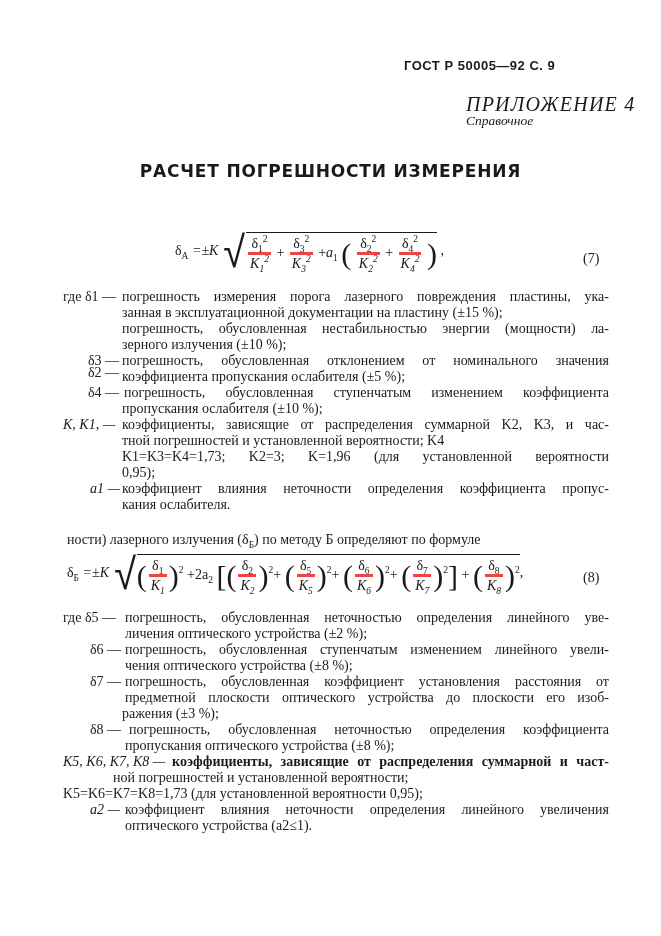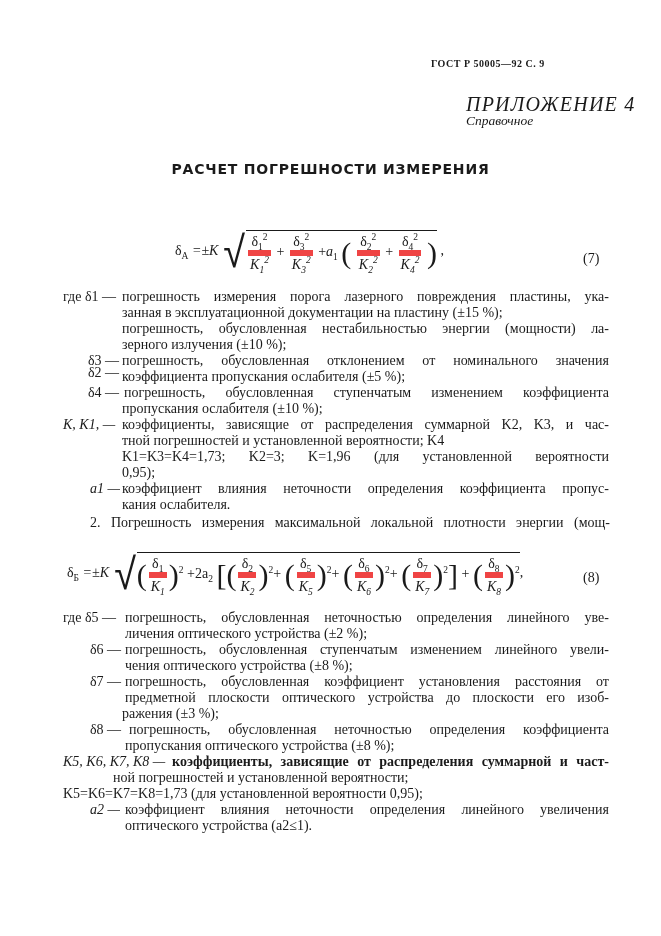--- a/index.html
+++ b/index.html
@@ -3,49 +3,49 @@
 <meta charset="utf-8">
 <style>
   html, body { margin: 0; padding: 0; background: #ffffff; }
   body {
     width: 661px; height: 936px; position: relative; overflow: hidden;
     font-family: "Liberation Serif", "DejaVu Serif", serif;
     color: #1a1a1a;
   }
   .page { position: absolute; left: 0; top: 0; width: 661px; height: 936px; }
   .hdr {
-    position: absolute; left: 431px; top: 58px;
-    font-family: Liberation Serif, serif; font-weight: bold; font-size: 10px;
+    position: absolute; left: 404px; top: 58px;
+    font-family: Liberation Sans, sans-serif; font-weight: bold; font-size: 13px;
     letter-spacing: 0.5px;
   }
   .appx {
     position: absolute; left: 466px; top: 93px;
     font-style: italic; font-size: 20px; letter-spacing: 1.2px;
   }
   .appx-sub {
     position: absolute; left: 466px; top: 113px;
     font-style: italic; font-size: 13.5px;
   }
   .title {
     position: absolute; left: 0; width: 661px; top: 161px; text-align: center;
-    font-family: "DejaVu Sans", sans-serif; font-weight: bold; font-size: 14px;
+    font-family: "DejaVu Sans", sans-serif; font-weight: bold; font-size: 17px;
     letter-spacing: 0.8px;
   }
   .line {
     position: absolute; font-size: 14px; white-space: nowrap; line-height: 16px;
   }
   .just { text-align: justify; text-align-last: justify; }
   .it { font-style: italic; }
   sub, sup { font-size: 9.5px; line-height: 0; }
   .formula { position: absolute; font-size: 14px; white-space: nowrap; }
   .frac {
     display: inline-block; vertical-align: middle; text-align: center;
     margin: 0 2px;
   }
-  .frac .num { display: block; padding: 0 2px; border-bottom: 6px solid #ef4444; line-height: 17px; }
+  .frac .num { display: block; padding: 0 2px; border-bottom: 3px solid #ef4444; line-height: 17px; }
   .frac .den { display: block; padding: 0 2px; line-height: 17px; }
   .sqrt-sign { font-size: 44px; font-family: "DejaVu Sans", sans-serif; font-weight: 300; vertical-align: middle; transform: scaleX(0.9); display: inline-block; }
   .under-root { display: inline-block; vertical-align: middle; border-top: 1px solid #1a1a1a; padding-top: 2px; }
   .paren { font-size: 30px; vertical-align: middle; font-weight: 200; }
   .eqnum { position: absolute; font-size: 14px; }
 </style>
 </head>
 <body>
 
 <div class="page">
@@ -95,21 +95,23 @@
     <div class="line just" style="left:122px; top:417px; width:487px;">коэффициенты, зависящие от распределения суммарной K2, K3, и час-</div>
     <div class="line" style="left:122px; top:433px;">тной погрешностей и установленной вероятности; K4</div>
     <div class="line just" style="left:122px; top:449px; width:487px;">K1=K3=K4=1,73; K2=3; K=1,96 (для установленной вероятности</div>
     <div class="line" style="left:122px; top:465px;">0,95);</div>
 
     <div class="line it" style="left:90px; top:481px;">a1 —</div>
     <div class="line just" style="left:122px; top:481px; width:487px;">коэффициент влияния неточности определения коэффициента пропус-</div>
     <div class="line" style="left:122px; top:497px;">кания ослабителя.</div>
   </div>
 
-  <div class="line just" style="left:90px; top:515px; width:520px;">2. Погрешность измерения максимальной локальной плотности энергии (мощ-</div>
+  <div class="line" style="left:67px; top:532px;">
+    <span>ности) лазерного излучения (</span><span>δ</span><sub>Б</sub><span>) по методу Б определяют по формуле</span>
+  </div>
 
   <div class="formula" style="left:67px; top:548px;">
     <span><span>δ</span><sub>Б</sub></span>
     <span style="font-style:italic;">=±K</span>
     <span class="sqrt-sign">√</span><span class="under-root">
       <span class="paren">(</span><span class="frac"><span class="num">δ<sub>1</sub></span><span class="den it">K<sub>1</sub></span></span><span class="paren">)</span><sup>2</sup>
       <span>+2a</span><sub>2</sub>
       <span class="paren">[(</span><span class="frac"><span class="num">δ<sub>2</sub></span><span class="den it">K<sub>2</sub></span></span><span class="paren">)</span><sup>2</sup>+
       <span class="paren">(</span><span class="frac"><span class="num">δ<sub>5</sub></span><span class="den it">K<sub>5</sub></span></span><span class="paren">)</span><sup>2</sup>+
       <span class="paren">(</span><span class="frac"><span class="num">δ<sub>6</sub></span><span class="den it">K<sub>6</sub></span></span><span class="paren">)</span><sup>2</sup>+

